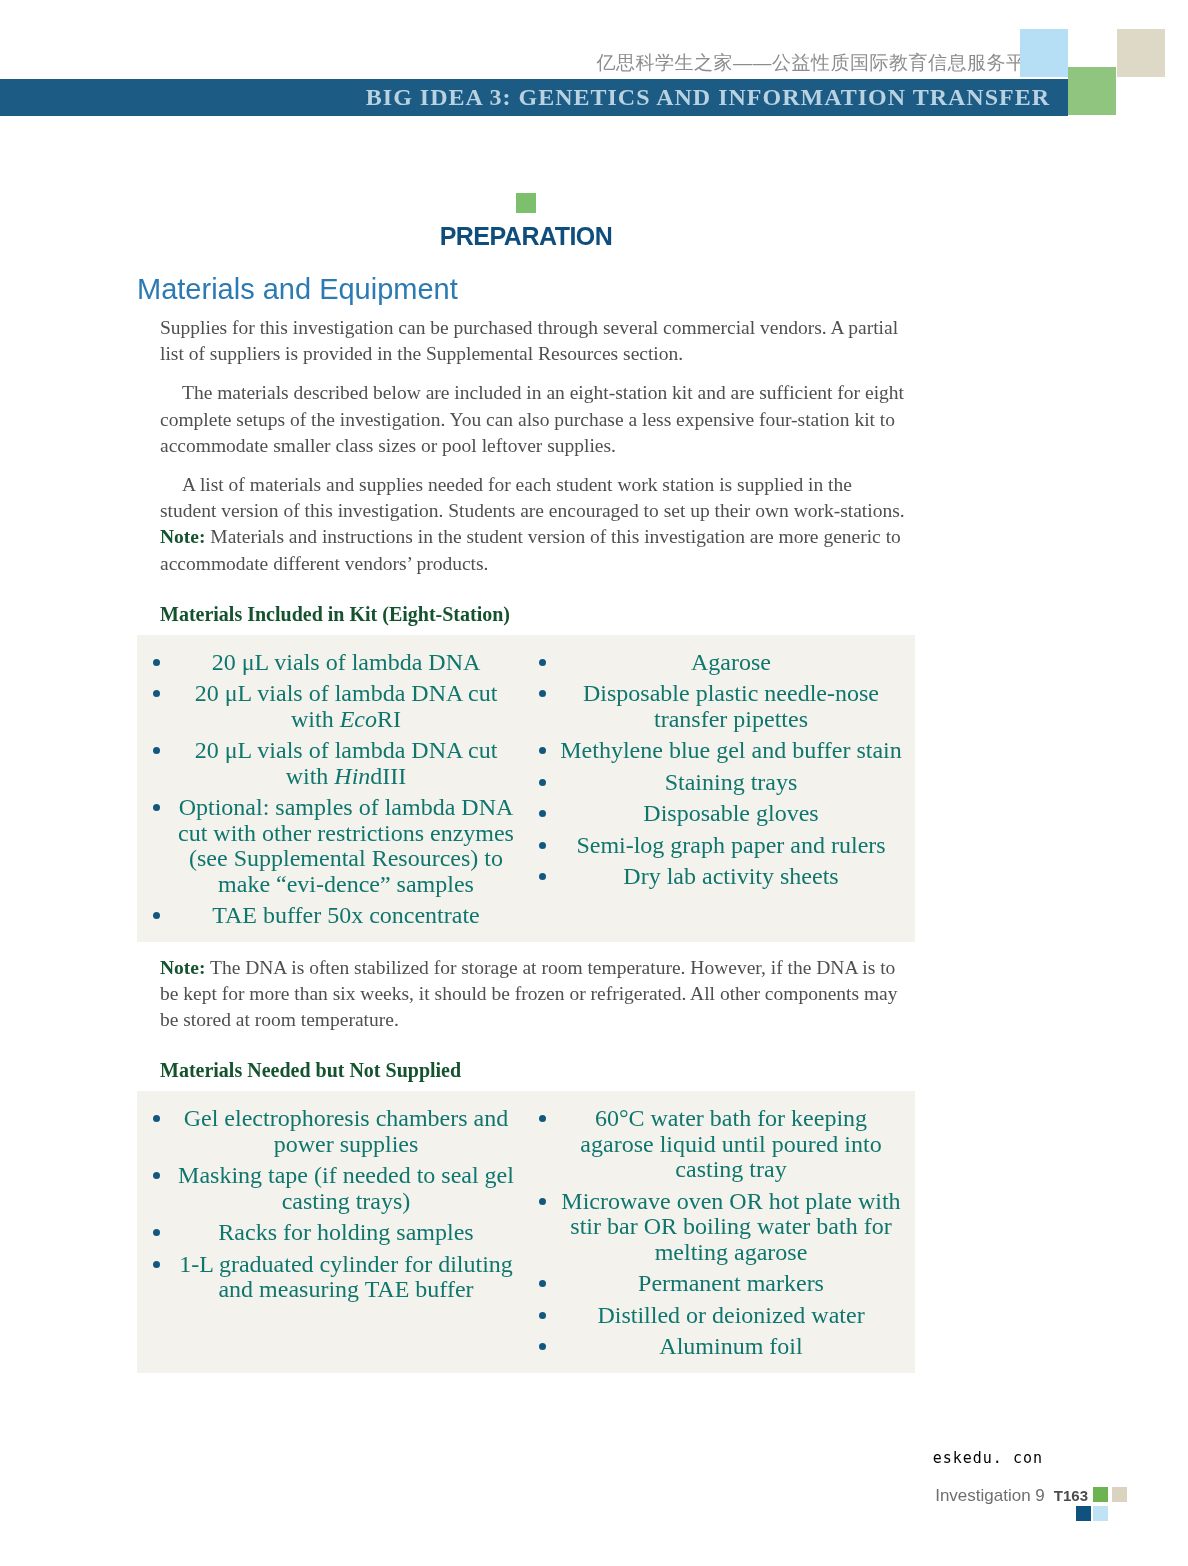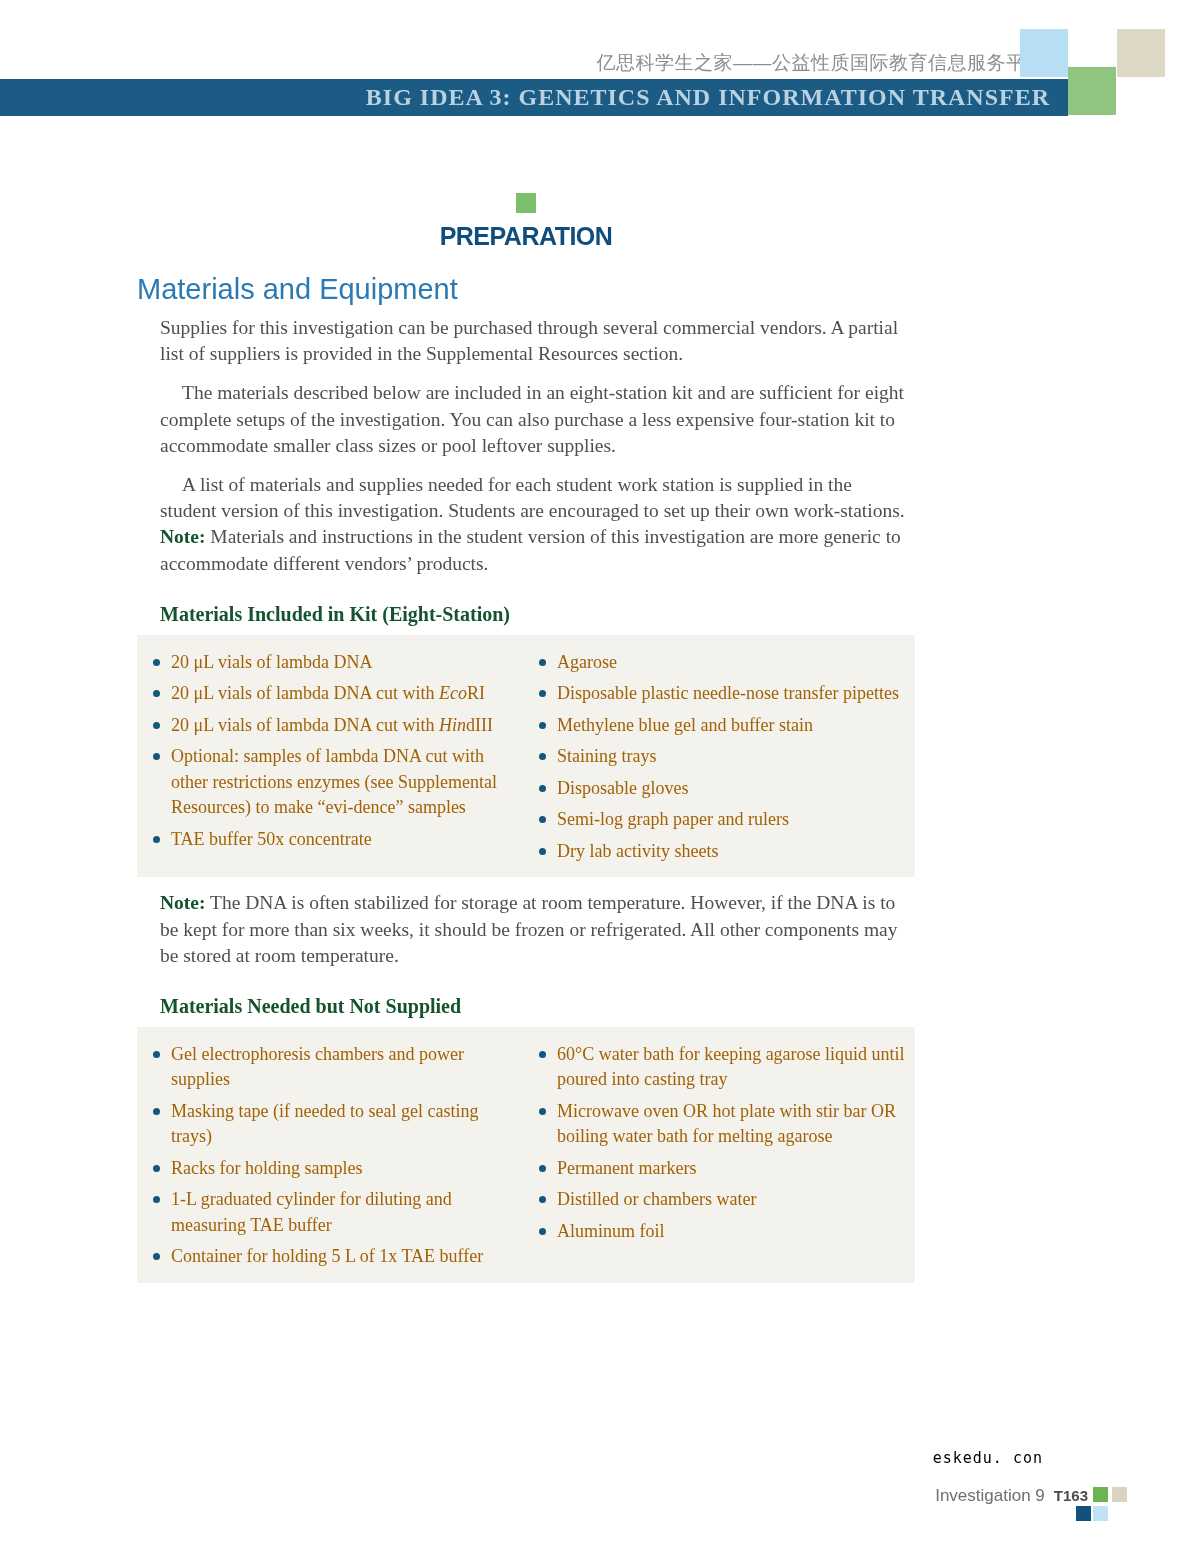--- a/index.html
+++ b/index.html
@@ -31,21 +31,21 @@
   .para.indent{text-indent:22px;}
   .para strong, .box strong, h3{color:#14532d;}
   h3{margin:26px 0 0 23px;font-family:"Liberation Serif",serif;font-weight:bold;font-size:20px;}
 
   .box{margin-top:9px;width:778px;box-sizing:border-box;background:#f4f2ec;
        display:flex;padding:15px 10px 13px 14px;}
   .box ul{list-style:none;margin:0;padding:0;}
   .box ul.col-left{width:370px;flex:0 0 auto;}
   .box ul.col-right{margin-left:16px;flex:1;}
   .box li{position:relative;padding-left:20px;margin-bottom:6px;
-          font-size:18px;line-height:25.5px;color:#a16207;}
+          font-size:24px;line-height:25.5px;color:#0f766e;text-align:center;}
   .box li:last-child{margin-bottom:0;}
   .box li::before{content:"";position:absolute;left:2px;top:9px;width:7px;height:7px;
           border-radius:50%;background:#14577e;}
   em{font-style:italic;}
 
   
   .wm{position:absolute;top:1449px;right:145px;font-family:"DejaVu Sans Mono",monospace;
       font-size:15px;color:#000000;letter-spacing:1px;}
   .pgline{position:absolute;top:1486px;right:100px;display:flex;align-items:baseline;gap:9px;}
   .pglabel{font-family:"Liberation Sans",sans-serif;font-size:17px;color:#6f6f6f;}
@@ -106,27 +106,26 @@
 
     <p class="para note"><strong>Note:</strong><span> The DNA is often stabilized for storage at room temperature. However, if the DNA is to be kept for more than six weeks, it should be frozen or refrigerated. All other components may be stored at room temperature.</span></p>
 
     <h3>Materials Needed but Not Supplied</h3>
     <div class="box">
       <ul class="col-left">
           <li><span>Gel electrophoresis chambers and power supplies</span></li>
           <li><span>Masking tape (if needed to seal gel casting trays)</span></li>
           <li><span>Racks for holding samples</span></li>
           <li><span>1-L graduated cylinder for diluting and measuring TAE buffer</span></li>
-          <li><span>Container for holding 5 L of 1x TAE buffer</span></li>
         </ul>
       <ul class="col-right">
           <li><span>60°C water bath for keeping agarose liquid until poured into casting tray</span></li>
           <li><span>Microwave oven OR hot plate with stir bar OR boiling water bath for melting agarose</span></li>
           <li><span>Permanent markers</span></li>
-          <li><span>Distilled or chambers water</span></li>
+          <li><span>Distilled or deionized water</span></li>
           <li><span>Aluminum foil</span></li>
         </ul>
     </div>
 
   </div>
 
   <div class="wm">eskedu. con</div>
   <div class="pgline">
     <span class="pglabel">Investigation 9</span>
     <span class="pgnum">T163</span>

